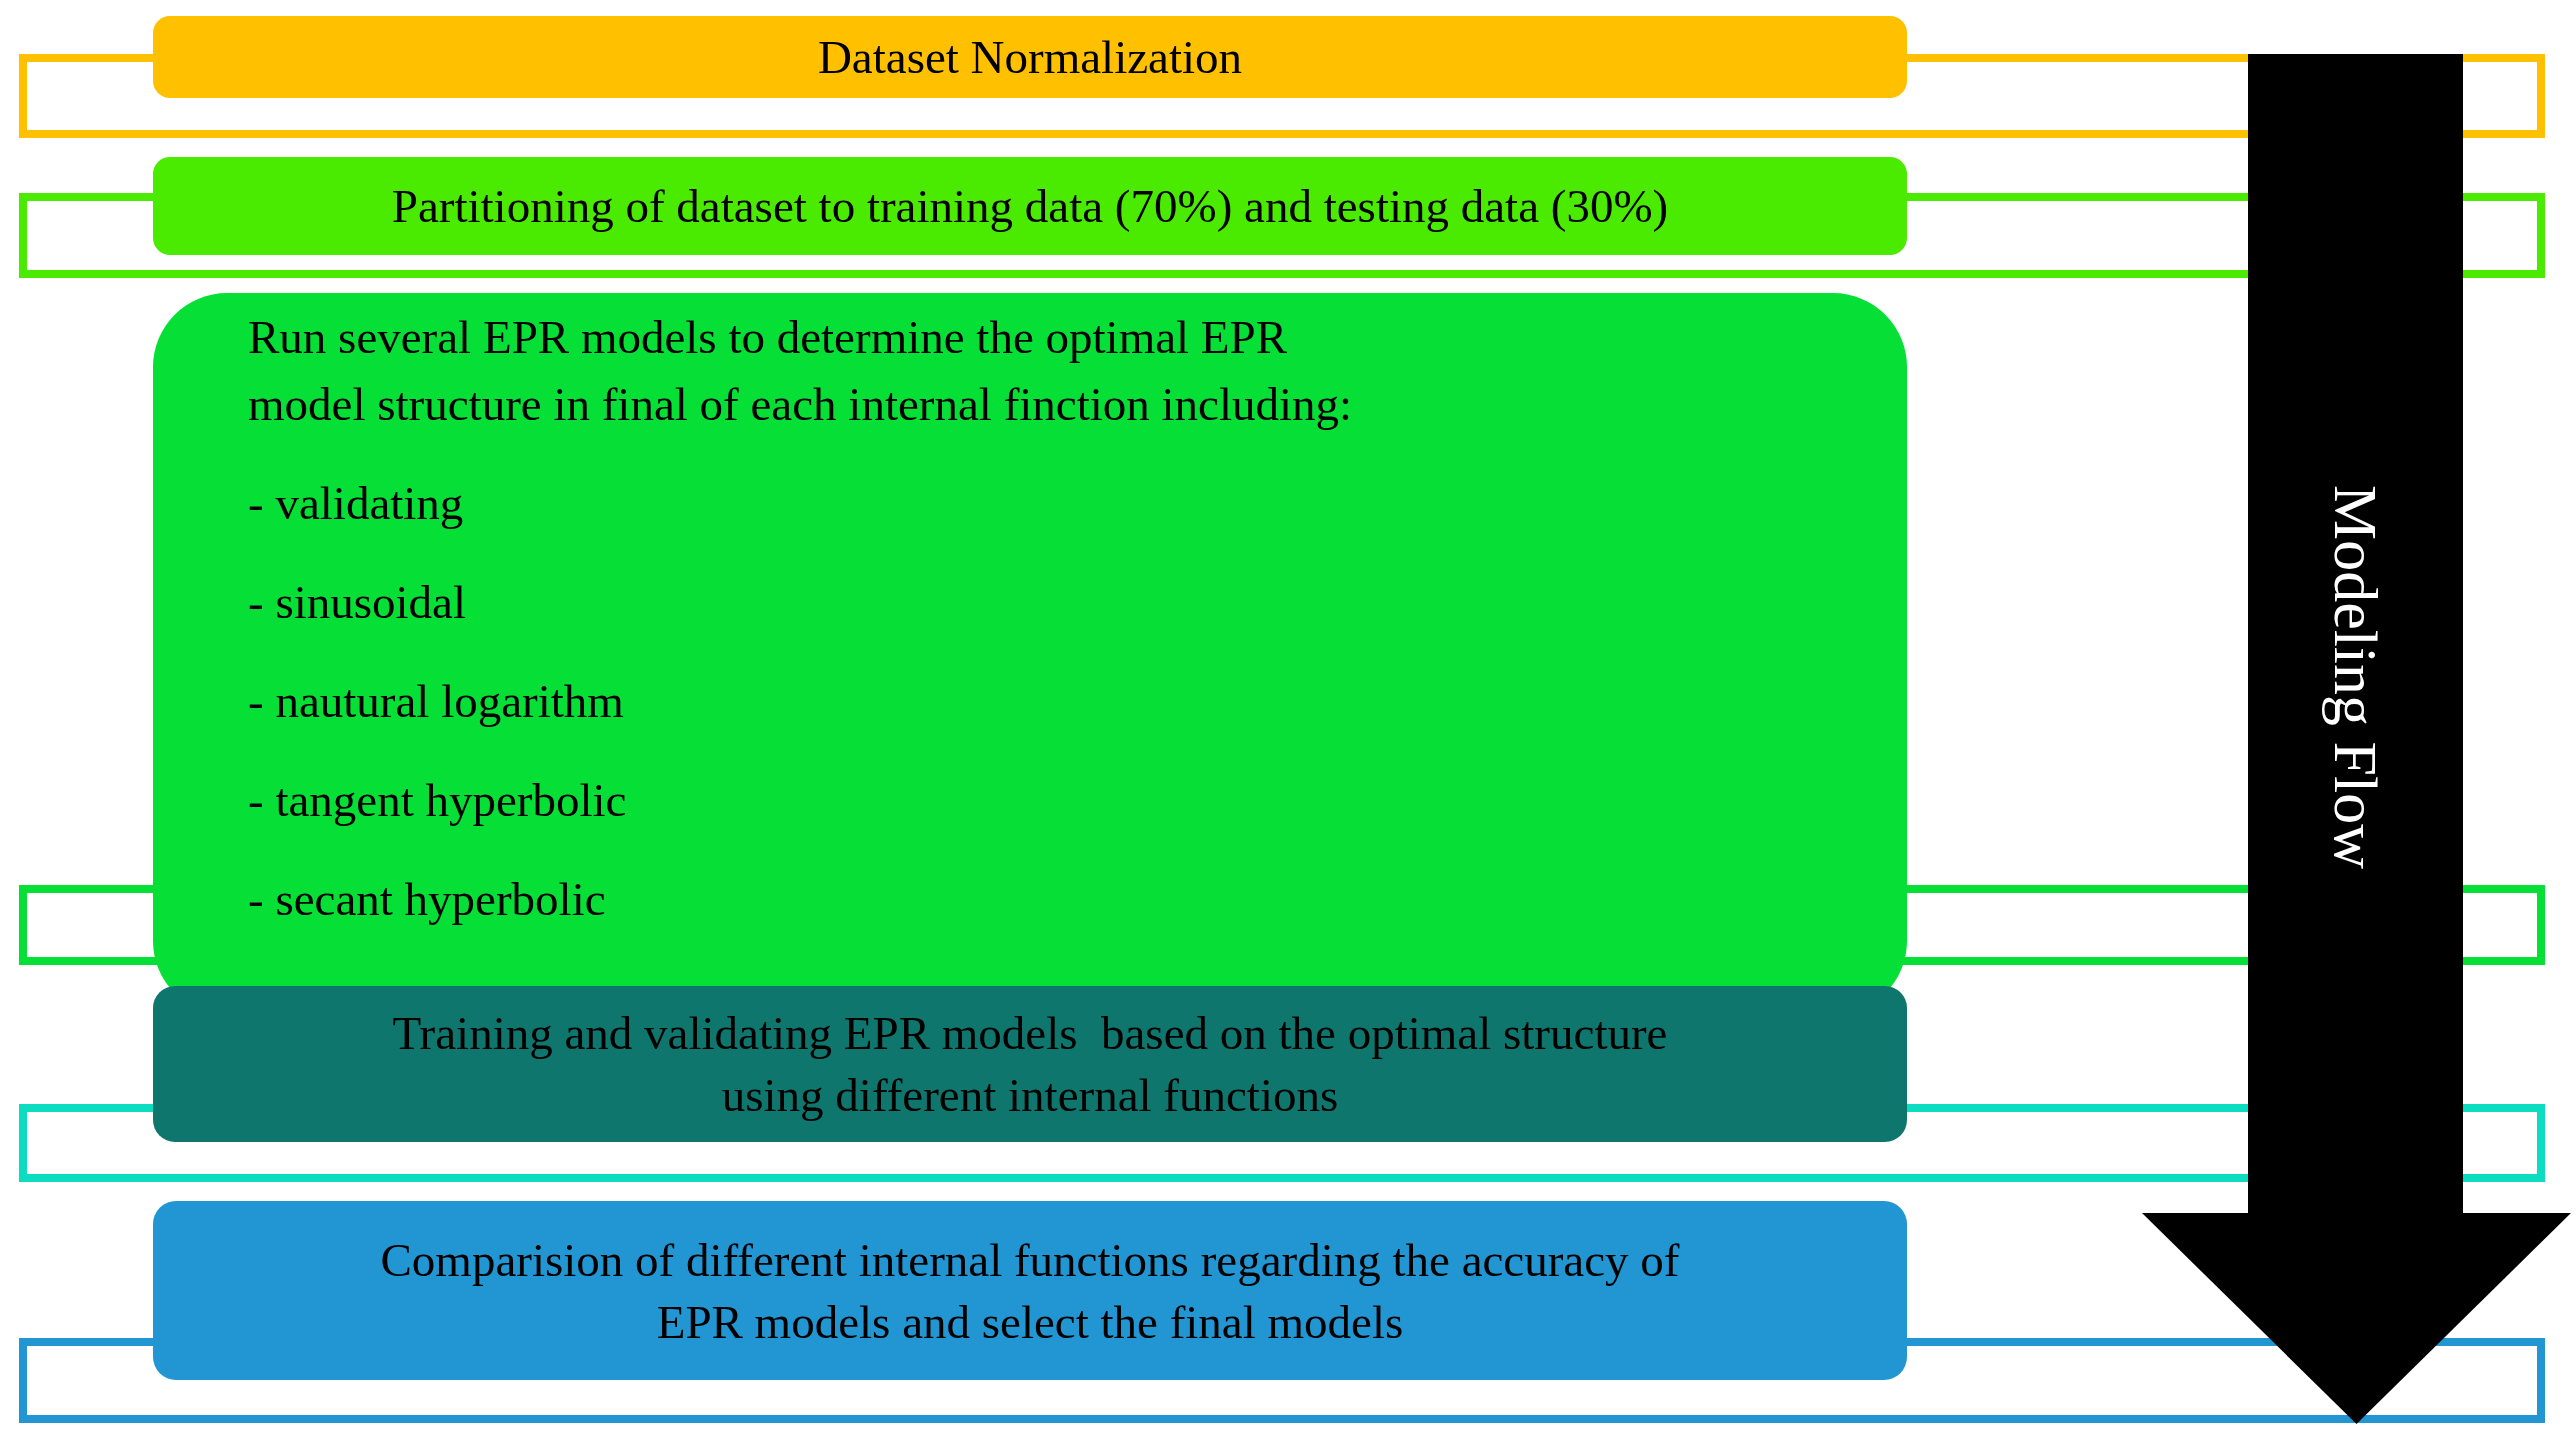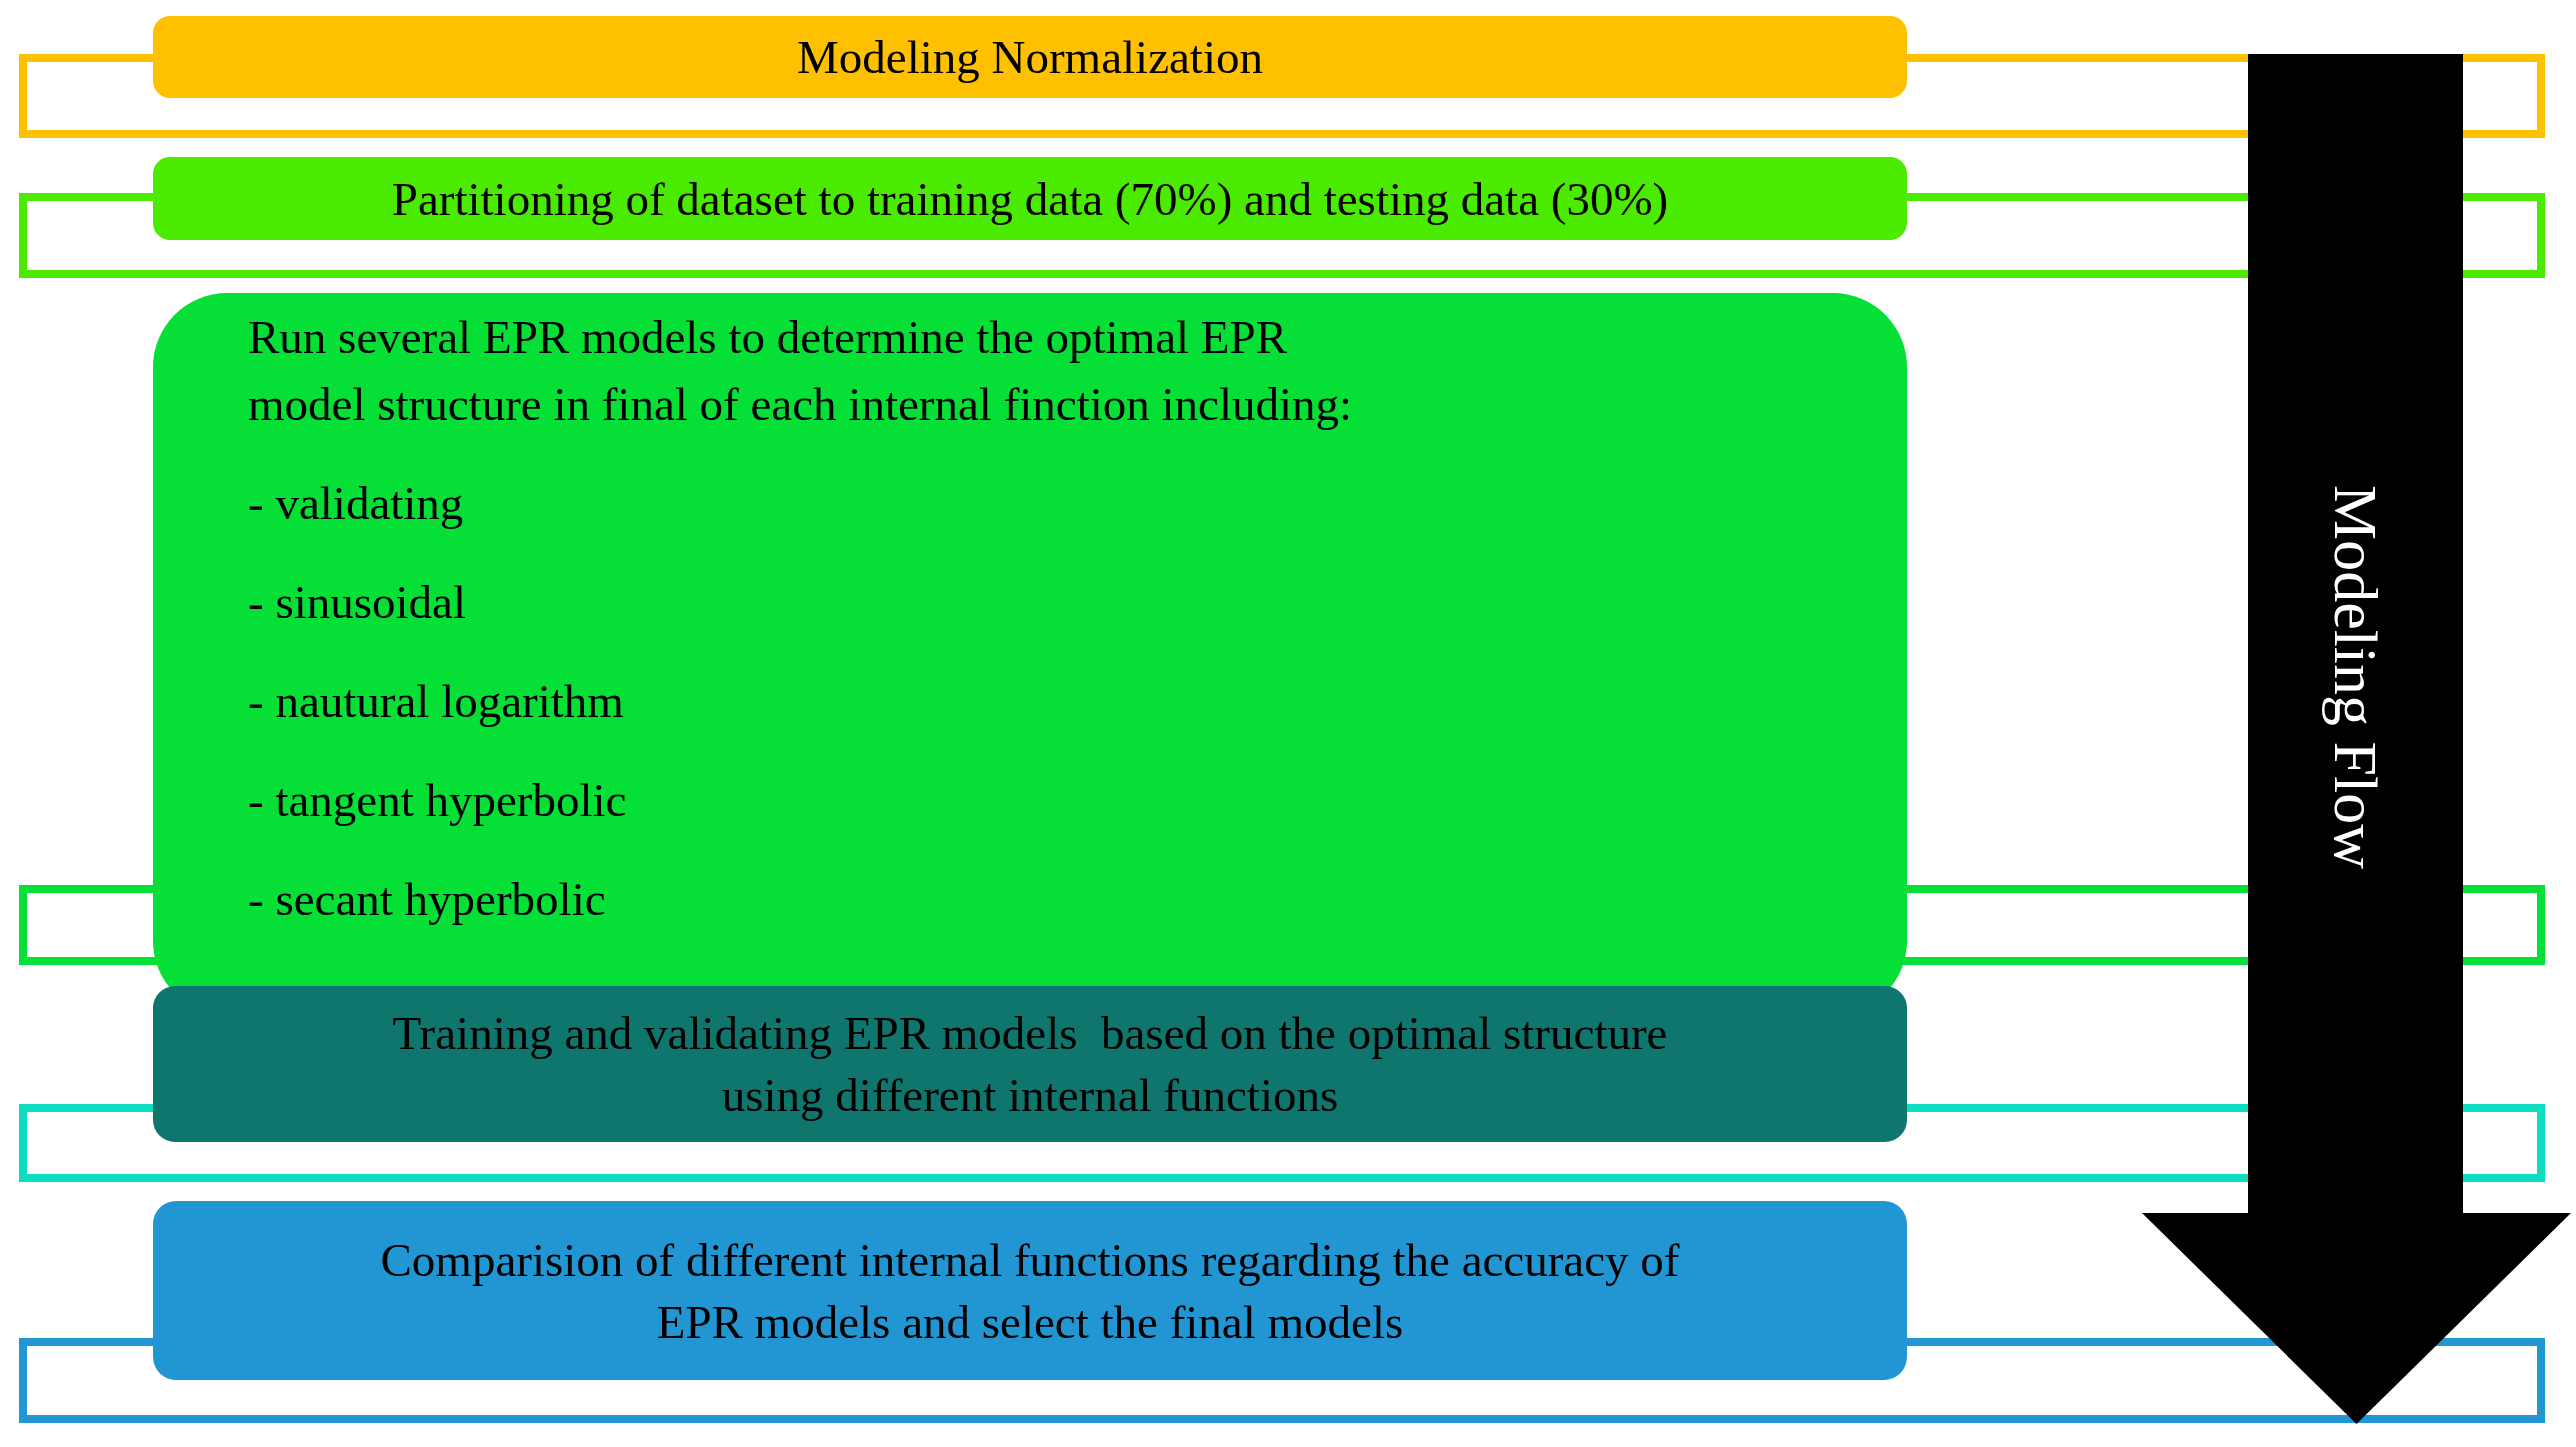--- a/index.html
+++ b/index.html
@@ -30,21 +30,21 @@
   .step{
     position:absolute;
     left:153px;width:1754px;
     box-sizing:border-box;
     z-index:2;
     font-size:47px;
     line-height:1.3;
   }
   .center{display:flex;flex-direction:column;align-items:center;justify-content:center;text-align:center;}
   .step1{top:16.3px;height:82px;border-radius:17px;}
-  .step2{top:157px;height:83px;border-radius:17px;}
+  .step2{top:157px;height:98px;border-radius:17px;}
   .step3{top:293px;height:722px;border-radius:74px;padding:11px 54px 0 95px;}
   .step4{top:986px;height:156px;border-radius:22px;}
   .step5{top:1201px;height:179px;border-radius:23px;}
   .t-line{white-space:pre;line-height:62px;}
   .p-line{white-space:pre;line-height:67px;}
   .bullet{white-space:pre;line-height:67px;margin-top:32px;}
 
   
   .arrow-shaft{
     position:absolute;
@@ -71,21 +71,21 @@
 
 <div class="canvas">
 
   <div class="track track1" style="border-color: rgb(255, 192, 0);"></div>
   <div class="track track2" style="border-color: rgb(74, 235, 1);"></div>
   <div class="track track3" style="border-color: rgb(6, 223, 53);"></div>
   <div class="track track4" style="border-color: rgb(12, 220, 192);"></div>
   <div class="track track5" style="border-color: rgb(33, 150, 211);"></div>
 
   <div class="step step1 center" style="background-color: rgb(255, 192, 0);">
-    <div class="t-line">Modeling Normalization</div>
+    <div class="t-line">Dataset Normalization</div>
   </div>
 
   <div class="step step2 center" style="background-color: rgb(74, 235, 1);">
     <div class="t-line">Partitioning of dataset to training data (70%) and testing data (30%)</div>
   </div>
 
   <div class="step step3" style="background-color: rgb(6, 223, 53);">
     <div class="p-line">Run several EPR models to determine the optimal EPR</div>
     <div class="p-line">model structure in final of each internal finction including:</div>
     <div class="bullet">- validating</div>

